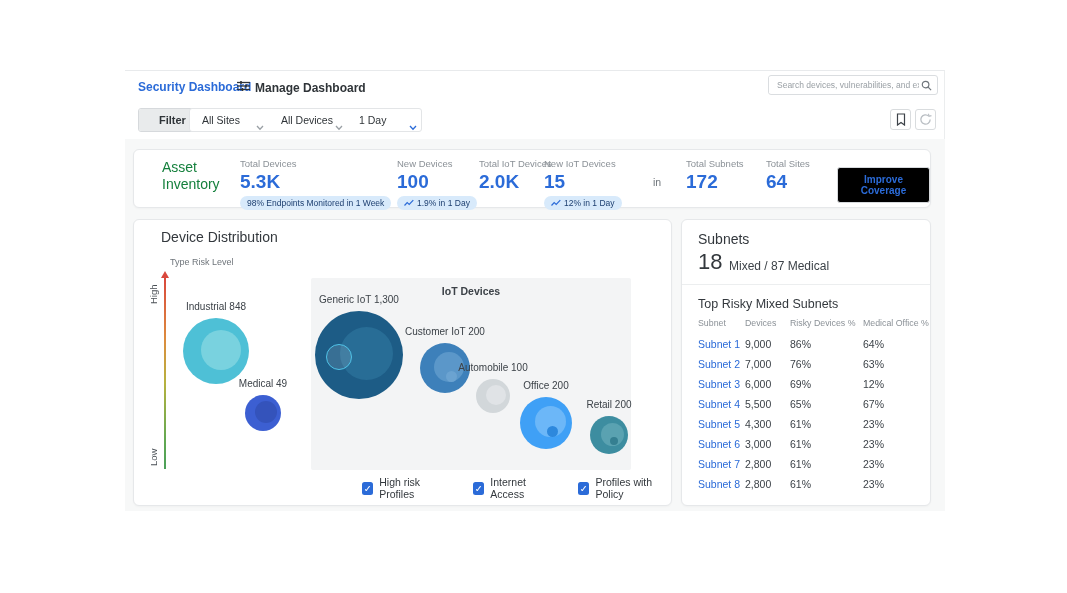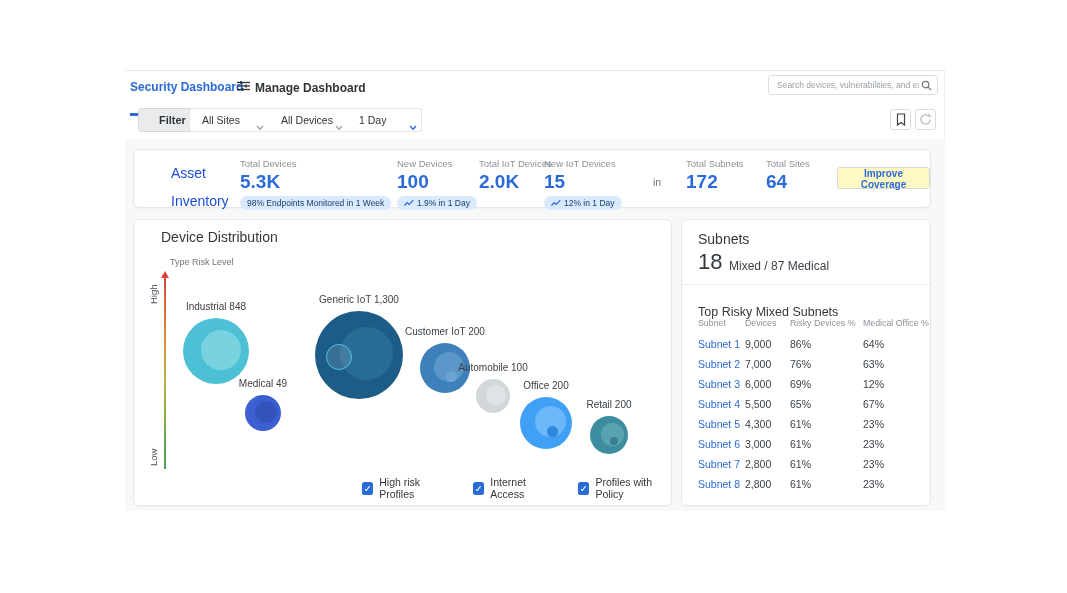--- a/index.html
+++ b/index.html
@@ -3,21 +3,21 @@
 <meta charset="utf-8">
 <style>
   * { margin:0; padding:0; box-sizing:border-box; }
   html,body { width:1067px; height:593px; background:#ffffff; overflow:hidden;
               font-family:"Liberation Sans", sans-serif; }
   .app { position:absolute; left:125px; top:70px; width:820px; height:440px;
          border-top:1px solid #e8eaec; border-right:1px solid #ebedee; background:#fff; }
 
   
   .tab { position:absolute; font-size:12px; cursor:pointer; }
-  .tab-active { left:5px; top:9px; color:#2b6bd8; font-weight:bold; padding-bottom:19px;
+  .tab-active { left:13px; top:9px; color:#2b6bd8; font-weight:bold; padding-bottom:19px;
                 border-bottom:3px solid #2b6bd8; }
   .tab-secondary { left:112px; top:9px; color:#2f3438; font-weight:bold;
                    display:flex; align-items:center; gap:5px; }
   .search-box { position:absolute; left:643px; top:4px; width:170px; height:20px;
                 border:1px solid #dadde0; border-radius:3px; background:#fff;
                 display:flex; align-items:center; }
   .search-box input { border:0; outline:0; flex:1; height:16px; padding:0 2px 0 8px;
                       font-size:8.5px; color:#4a5056; font-family:"Liberation Sans",sans-serif; }
   .search-box input::placeholder { color:#9aa0a5; }
   .search-box svg { margin-right:5px; flex:0 0 auto; }
@@ -39,33 +39,33 @@
 
   
   .content { position:absolute; left:0; top:68px; width:820px; height:372px; background:#f7f8f8; }
   .card { position:absolute; background:#fff; border:1px solid #e6e8ea; border-radius:6px;
           box-shadow:0 1px 2px rgba(0,0,0,0.03); }
   .card-asset   { left:8px;   top:10px;  width:798px; height:59px;  }
   .card-dd      { left:8px;   top:80px;  width:539px; height:287px; }
   .card-subnets { left:556px; top:80px;  width:250px; height:287px; }
 
   
-  .ai-title { position:absolute; left:37px; top:9px; width:70px; font-size:14px;
-              color:#1d4ed8; line-height:28px; }
+  .ai-title { position:absolute; left:28px; top:9px; width:70px; font-size:14px;
+              color:#15803d; line-height:17px; }
   .metric { position:absolute; top:8px; }
   .metric .m-label { font-size:9.5px; color:#8b9197; white-space:nowrap; }
   .metric .m-value { font-size:19px; font-weight:bold; color:#2b6bd8; margin-top:2px; }
   .badge { position:absolute; white-space:nowrap; display:inline-flex; align-items:center; gap:3px;
            background:#d8eafb; color:#1d3f70; font-size:8.5px; border-radius:8px;
            padding:2px 7px; margin-top:3px; }
   .m0 { left:106px; } .m1 { left:263px; } .m2 { left:345px; } .m3 { left:410px; }
   .m4 { left:552px; } .m5 { left:632px; }
   .in-text { position:absolute; left:519px; top:26px; font-size:10.5px; color:#6f757b; }
-  .improve-btn { position:absolute; left:703px; top:17px; height:22px; padding:0 9px;
-                 border:1px solid #d6d9dc; border-radius:3px; background:#fef9c3;
+  .improve-btn { position:absolute; left:703px; top:17px; height:36px; padding:0 9px;
+                 border:1px solid #d6d9dc; border-radius:3px; background:#000000;
                  font-size:10px; font-weight:bold; color:#2b6bd8; cursor:pointer;
                  font-family:"Liberation Sans",sans-serif; }
 
   
   .dd-title { position:absolute; left:27px; top:9px; font-size:14px; color:#33383d; }
   .axis-caption { position:absolute; left:36px; top:37px; font-size:9px; color:#6f757b; }
   .y-axis { position:absolute; left:30px; top:57px; width:2px; height:192px;
             background:linear-gradient(180deg,#d9473c 0%,#dd8b3e 32%,#b7b23f 55%,#62a852 85%,#4ba05a 100%); }
   .y-arrow { position:absolute; left:27px; top:51px; width:0; height:0;
              border-left:4px solid transparent; border-right:4px solid transparent;
@@ -87,21 +87,21 @@
   .cb-item { display:flex; align-items:center; gap:6px; cursor:pointer; }
   .cb-box { width:13px; height:13px; background:#2b6bd8; border-radius:2.5px; color:#fff;
             font-size:9.5px; display:flex; align-items:center; justify-content:center; }
   .cb-label { font-size:10.5px; color:#33383d; }
 
   
   .sn-title { position:absolute; left:16px; top:11px; font-size:14px; color:#33383d; }
   .sn-count { position:absolute; left:16px; top:29px; font-size:22px; color:#33383d; }
   .sn-suffix { position:absolute; left:47px; top:39px; font-size:12px; color:#3c4248; }
   .sn-divider { position:absolute; left:0; top:64px; width:100%; height:1px; background:#eceeef; }
-  .sn-table-title { position:absolute; left:16px; top:77px; font-size:12.5px; color:#33383d;margin-top:8px; }
+  .sn-table-title { position:absolute; left:16px; top:77px; font-size:12.5px; color:#33383d; }
   .sn-table { position:absolute; left:16px; top:98px; width:233px; display:grid;
               grid-template-columns:47px 45px 73px 68px; }
   .sn-th { font-size:8.8px; color:#8b9197; height:20px; white-space:nowrap; }
   .sn-td { font-size:10.5px; color:#3c4248; height:20px; white-space:nowrap; }
   .sn-link { color:#2b6bd8; cursor:pointer; }
 </style>
 </head>
 <body>
 
 <div class="app">
@@ -229,20 +229,23 @@
     </div>
 
     <div class="card card-dd">
       <div class="dd-title">Device Distribution</div>
       <div class="axis-caption">Type Risk Level</div>
       <div class="y-arrow"></div>
       <div class="y-axis"></div>
       <div class="axis-v axis-high">High</div>
       <div class="axis-v axis-low">Low</div>
 
+      <div class="group-panel gp-iot">
+        <div class="gp-title">IoT Devices</div>
+      </div>
 
       <div class="bubble-layer">
           <div class="bubble-label" style="left: 12px; top: 81px;">Industrial 848</div>
           <div class="bubble" style="left: 49px; top: 98px; height: 66px; width: 66px; background: rgb(78, 192, 214);">
             <div class="bubble-inner" style="height: 40px; width: 40px; left: 28%; top: 18%; background: rgb(121, 210, 223);"></div>
           </div>
           <div class="bubble-label" style="left: 59px; top: 158px;">Medical 49</div>
           <div class="bubble" style="left: 111px; top: 175px; height: 36px; width: 36px; background: rgb(60, 95, 210);">
             <div class="bubble-inner" style="height: 22px; width: 22px; left: 28%; top: 18%; background: rgb(52, 83, 187);"></div>
           </div>

